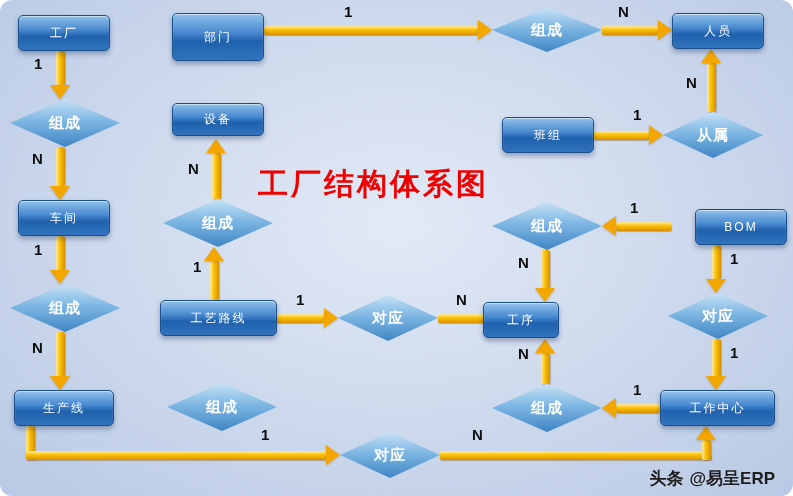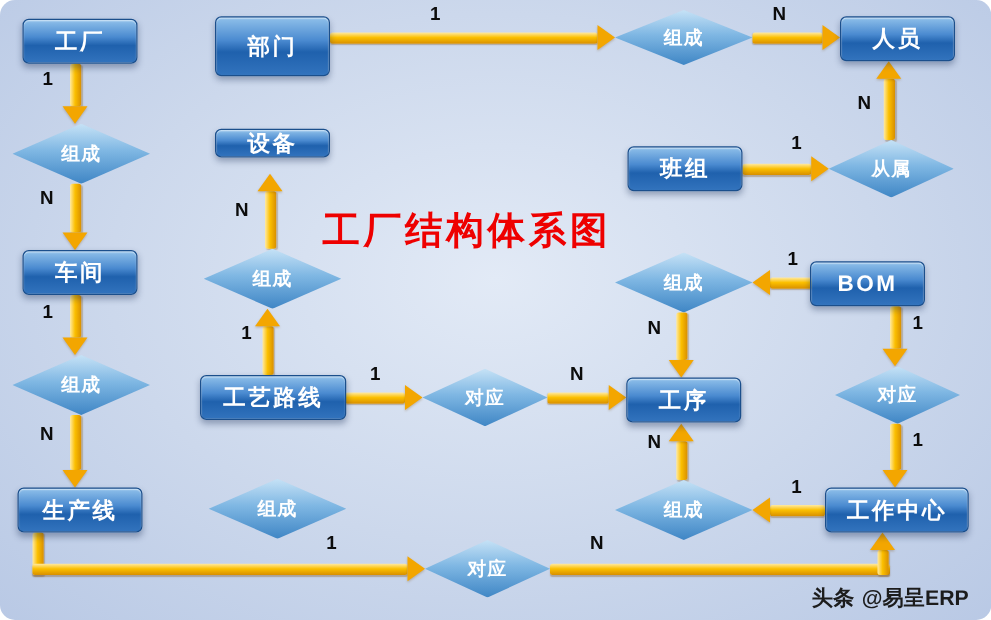--- a/index.html
+++ b/index.html
@@ -4,21 +4,21 @@
 <style>
   html,body{margin:0;padding:0;background:#ffffff;}
   .stage{
     position:relative;width:793px;height:496px;overflow:hidden;
     border-radius:12px;
     background:radial-gradient(ellipse at 50% 45%, #e2eaf6 0%, #ccd8ec 55%, #b9c9e5 100%);
     font-family:"Liberation Sans", sans-serif;
   }
   .entity{
     position:absolute;display:flex;align-items:center;justify-content:center;
-    color:#fff;font-weight:bold;font-size:18px;letter-spacing:2px;
+    color:#fff;font-weight:normal;font-size:12px;letter-spacing:2px;
     background:linear-gradient(180deg,#8fc0ea 0%,#4a8ad0 40%,#1f61ad 60%,#3273bd 100%);
     border:1px solid #1b4f8c;border-radius:5px;
     box-shadow:0 3px 5px rgba(20,40,80,0.35), inset 0 1px 1px rgba(255,255,255,0.55);
     z-index:3;box-sizing:border-box;
   }
   .diamond{
     position:absolute;display:flex;align-items:center;justify-content:center;
     color:#fff;font-weight:bold;font-size:15px;letter-spacing:1px;
     background:linear-gradient(180deg,#c6e2f6 0%,#7fb7e3 45%,#3f86c5 100%);
     clip-path:polygon(50% 0%,100% 50%,50% 100%,0% 50%);
@@ -55,26 +55,26 @@
 </head>
 <body>
 
 <div class="stage">
 
   <div class="title">工厂结构体系图</div>
 
   <div class="entity" style="left:18px;top:15px;width:92px;height:36px">工厂</div>
   <div class="entity" style="left:172px;top:13px;width:92px;height:48px">部门</div>
   <div class="entity" style="left:672px;top:13px;width:92px;height:36px">人员</div>
-  <div class="entity" style="left:172px;top:103px;width:92px;height:23px">设备</div>
+  <div class="entity" style="left:172px;top:103px;width:92px;height:33px">设备</div>
   <div class="entity" style="left:502px;top:117px;width:92px;height:36px">班组</div>
   <div class="entity" style="left:18px;top:200px;width:92px;height:36px">车间</div>
-  <div class="entity" style="left:648px;top:209px;width:92px;height:36px">BOM</div>
+  <div class="entity" style="left:695px;top:209px;width:92px;height:36px">BOM</div>
   <div class="entity" style="left:160px;top:300px;width:117px;height:36px">工艺路线</div>
-  <div class="entity" style="left:501px;top:302px;width:92px;height:36px">工序</div>
+  <div class="entity" style="left:483px;top:302px;width:76px;height:36px">工序</div>
   <div class="entity" style="left:14px;top:390px;width:100px;height:36px">生产线</div>
   <div class="entity" style="left:660px;top:390px;width:115px;height:36px">工作中心</div>
 
   <div class="diamond" style="left:10px;top:99px;width:110px;height:48px">组成</div>
   <div class="diamond" style="left:492px;top:8px;width:110px;height:44px">组成</div>
   <div class="diamond" style="left:663px;top:112px;width:100px;height:46px">从属</div>
   <div class="diamond" style="left:163px;top:199px;width:110px;height:48px">组成</div>
   <div class="diamond" style="left:492px;top:202px;width:110px;height:48px">组成</div>
   <div class="diamond" style="left:10px;top:284px;width:110px;height:48px">组成</div>
   <div class="diamond" style="left:338px;top:295px;width:100px;height:46px">对应</div>

